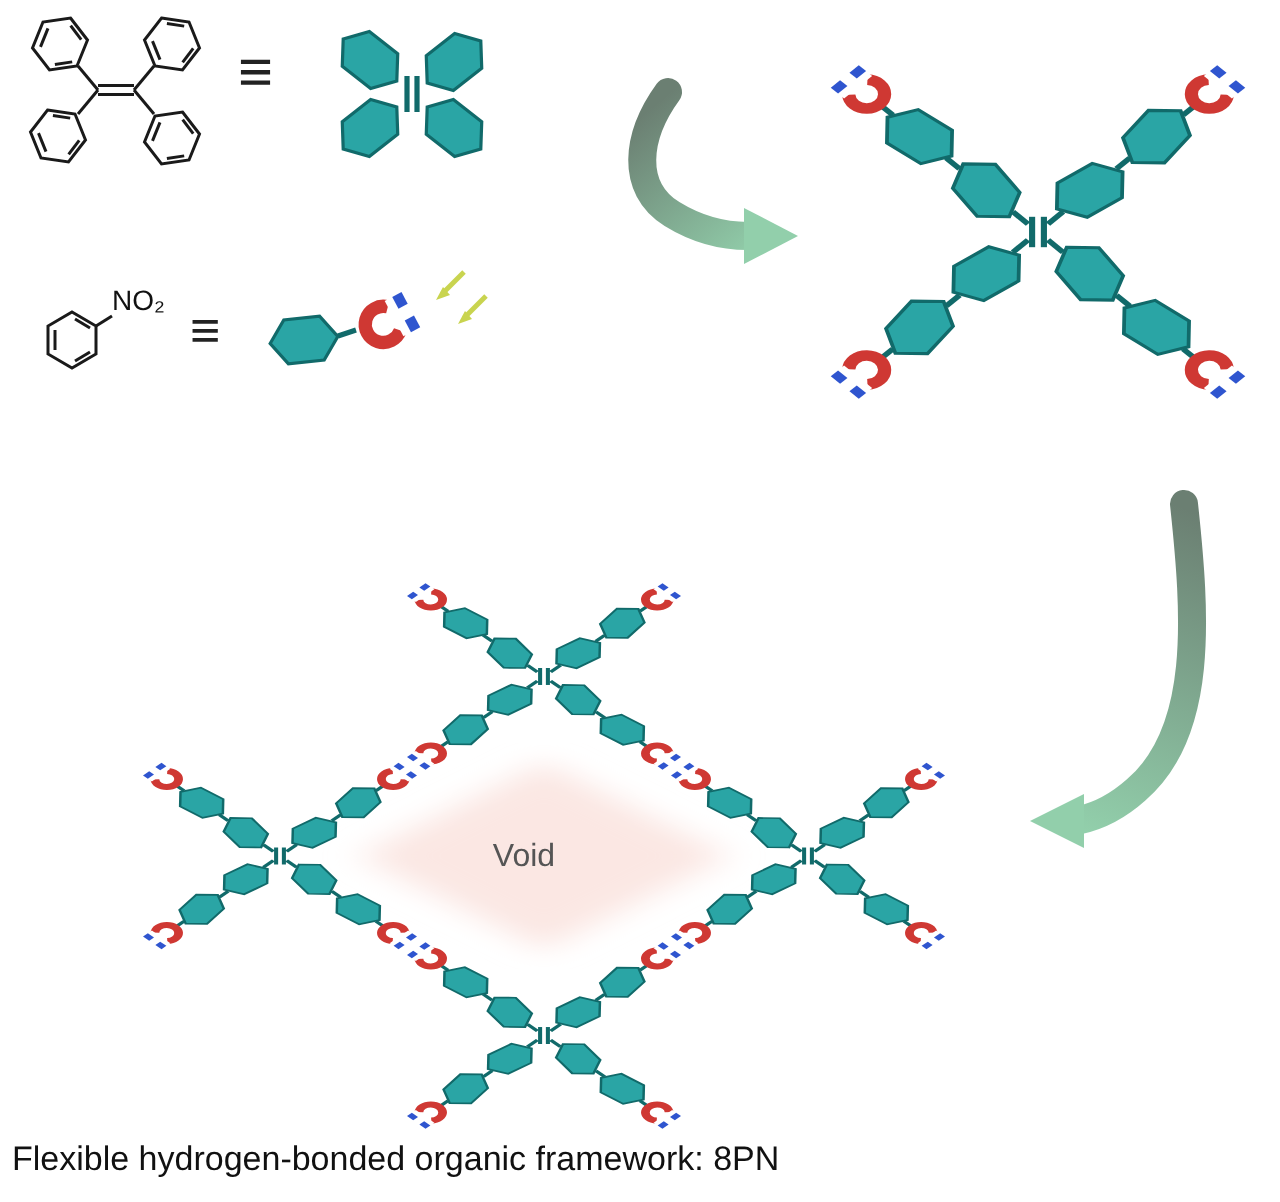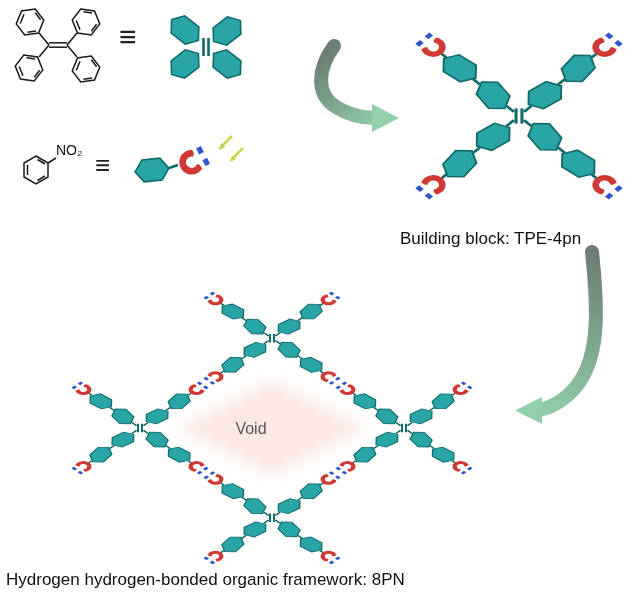--- a/index.html
+++ b/index.html
@@ -5,21 +5,21 @@
   *{margin:0;padding:0;box-sizing:border-box}
   html,body{width:640px;height:601px;background:var(--background,#fff);
     font-family:"Liberation Sans", sans-serif;overflow:hidden}
   .canvas{position:relative;width:640px;height:601px;background:var(--background,#fff)}
   svg{position:absolute;left:0;top:0}
   .lbl{position:absolute;color:var(--text,#111);font-size:17px;white-space:nowrap}
   .sub-lbl{position:absolute;color:var(--text,#111);font-size:14px;white-space:nowrap}
   .equiv{position:absolute;color:#222;font-weight:400;line-height:1}
   .equiv.e1{left:119px;top:22px;font-size:30px}
   .equiv.e2{left:95px;top:152px;font-size:26px}
-  .void-lbl{position:absolute;left:251px;top:429px;font-size:16px;
+  .void-lbl{position:absolute;left:262px;top:429px;font-size:16px;
     color:var(--void_text,#555);transform:translate(-50%,-50%)}
   
   .hexfill{fill:var(--teal,#2aa5a5);stroke:var(--teal_edge,#116a6a);stroke-width:1.6}
   .ring{fill:none;stroke:var(--bond,#1a1a1a);stroke-width:1.5}
   .bond{stroke:var(--bond,#1a1a1a);stroke-width:1.5;fill:none}
   .bond-teal{stroke:var(--teal_edge,#116a6a);stroke-width:2.6;fill:none}
   .mag-red{fill:none;stroke:var(--magnet_red,#cf3833);stroke-width:7}
   .mag-blue{stroke:var(--magnet_blue,#2f55cf);stroke-width:7}
   .mag-white{stroke:var(--magnet_white,#ffffff);stroke-width:7}
   .void-shape{fill:var(--void_fill,#fbe7e3)}
@@ -146,18 +146,17 @@
     </g>
   </svg>
 
   <div class="equiv e1">≡</div>
   <div class="equiv e2">≡</div>
 
 
   <div class="sub-lbl" style="left:56px;top:142px">NO₂</div>
 
 
-  <div class="lbl" style="left:400px;top:229px">Building block: TPE-4pn</div>
 
   <div class="void-lbl">Void</div>
 
-  <div class="lbl" style="left:6px;top:570px">Hydrogen hydrogen-bonded organic framework: 8PN</div>
+  <div class="lbl" style="left:6px;top:570px">Flexible hydrogen-bonded organic framework: 8PN</div>
 </div>
 
 </body></html>

